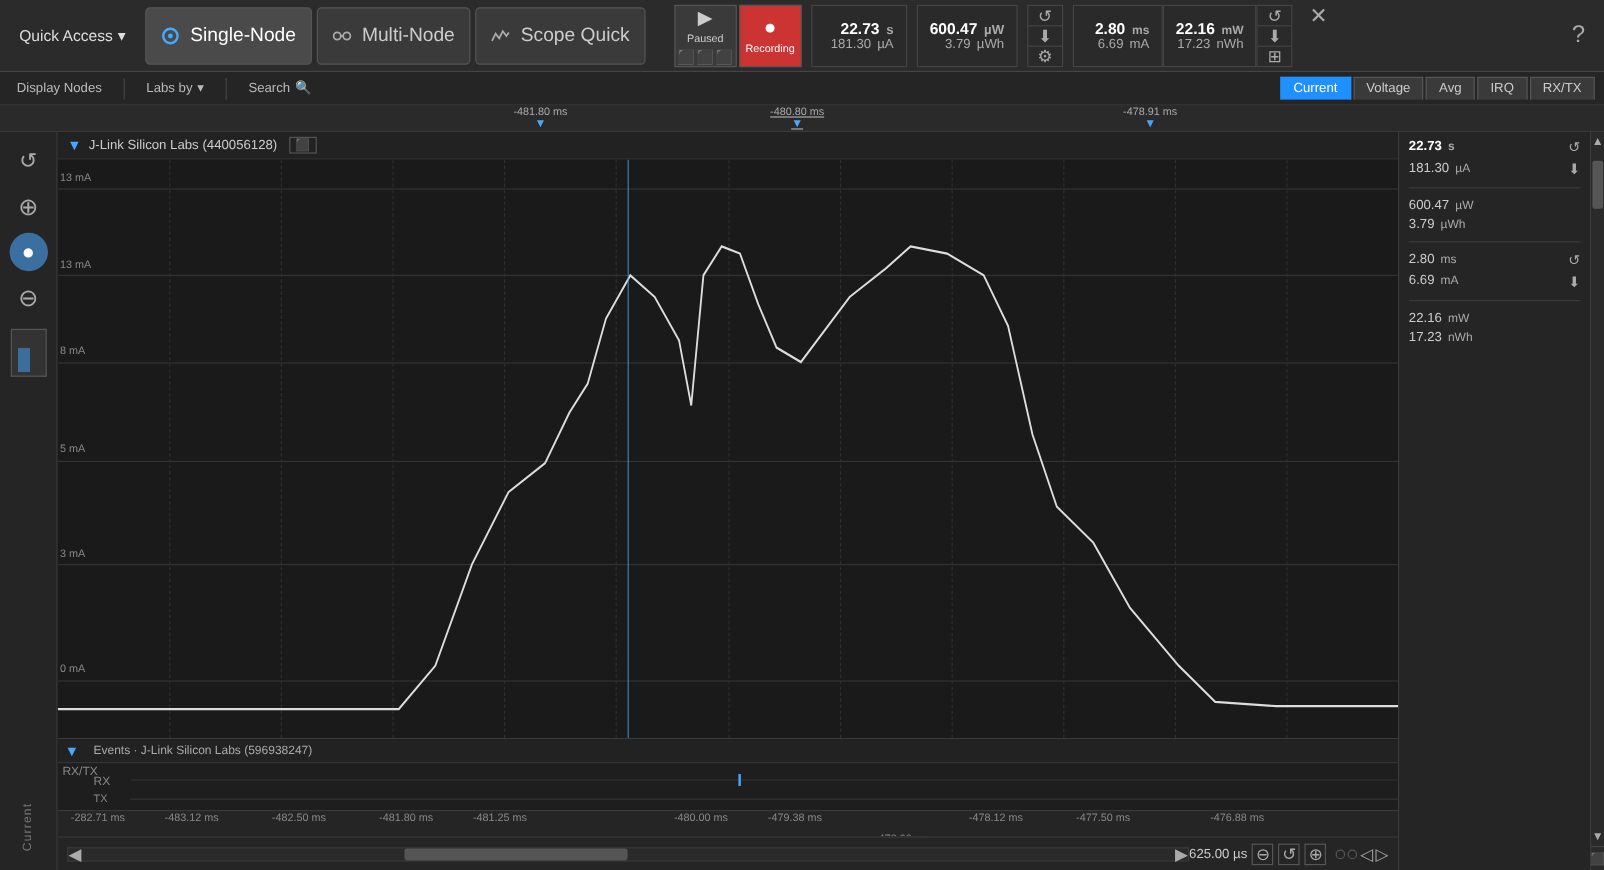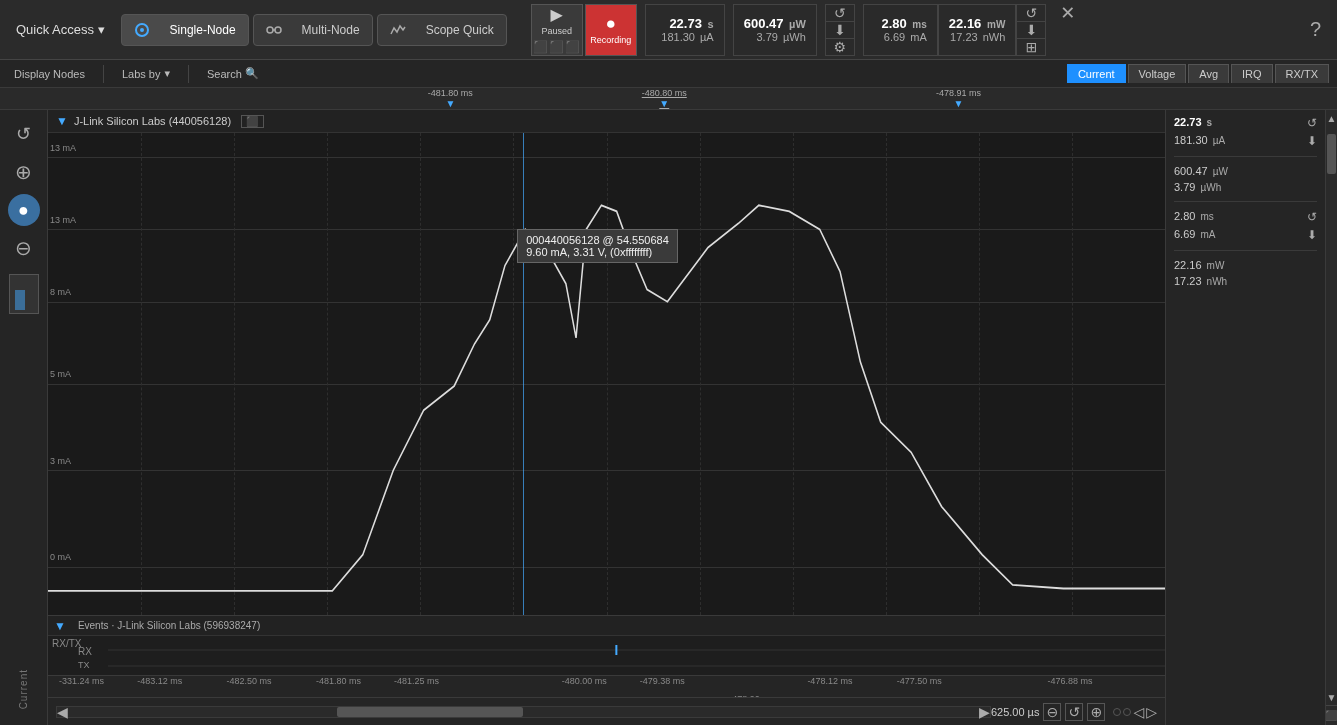--- a/index.html
+++ b/index.html
@@ -30,29 +30,29 @@
       border: none;
       color: #ddd;
       font-size: 13px;
       cursor: pointer;
       gap: 4px;
       padding: 4px 8px;
     }
     .view-btn {
       display: flex;
       align-items: center;
-      gap: 20px;
+      gap: 9px;
       background: #3a3a3a;
       border: 1px solid #555;
       border-radius: 4px;
       color: #ccc;
-      font-size: 12px;
+      font-size: 16px;
       padding: 5px 12px;
       cursor: pointer;
-      height: 32px;
+      height: 48px;
     }
     .view-btn.active {
       background: #4a4a4a;
       color: #fff;
     }
     .view-btn-icon {
       width: 16px;
       height: 16px;
     }
     #transport-section {
@@ -685,24 +685,20 @@
             820,240
             850,265
             880,310
             920,350
             950,375
             1000,378
             1100,378
           " fill="none" stroke="#ddd" stroke-width="1.5"></polyline>
       </svg>
 
-      <div id="chart-tooltip" style="left:42%;top:20%;">
-        <div>000440056128 @ 54.550684</div>
-        <div>9.60 mA, 3.31 V, (0xffffffff)</div>
-      </div>
 
       <div style="position:absolute;top:0;bottom:0;left:42.5%;width:1px;background:#4af;opacity:0.7;"></div>
 
     </div>
 
     <div id="events-bar">
       <div style="background:#222;border-bottom:1px solid #333;padding:2px 6px;display:flex;align-items:center;gap:8px;">
         <span class="node-arrow">▼</span>
         <span class="events-label">Events · J-Link Silicon Labs (596938247)</span>
       </div>
@@ -715,32 +711,32 @@
           <line x1="0" y1="6" x2="100%" y2="6" stroke="#333" stroke-width="1"></line>
           <line x1="0" y1="22" x2="100%" y2="22" stroke="#333" stroke-width="1"></line>
 
           <rect x="48%" y="1" width="2" height="10" fill="#4af"></rect>
         </svg>
       </div>
     </div>
 
     <div id="time-axis">
       <div style="position:relative;width:100%;height:22px;">
-        <span class="time-tick" style="left:3%;">-331.24 ms</span>
+        <span class="time-tick" style="left:3%;">-282.71 ms</span>
         <span class="time-tick" style="left:10%;">-483.12 ms</span>
         <span class="time-tick" style="left:18%;">-482.50 ms</span>
         <span class="time-tick" style="left:26%;">-481.80 ms</span>
         <span class="time-tick" style="left:33%;">-481.25 ms</span>
         <span class="time-tick" style="left:40%;margin-top:47px;">-480.62 ms</span>
         <span class="time-tick" style="left:48%;">-480.00 ms</span>
         <span class="time-tick" style="left:55%;">-479.38 ms</span>
         <span class="time-tick" style="left:63%;margin-top:18px;">-478.90 ms</span>
         <span class="time-tick" style="left:70%;">-478.12 ms</span>
         <span class="time-tick" style="left:78%;">-477.50 ms</span>
-        <span class="time-tick" style="left:88%;margin-left:39px;">-476.88 ms</span>
+        <span class="time-tick" style="left:88%;">-476.88 ms</span>
       </div>
     </div>
 
     <div id="status-bar">
 
       <div style="flex:1;height:12px;background:#2a2a2a;border:1px solid #3a3a3a;position:relative;display:flex;align-items:center;">
         <div style="position:absolute;left:30%;width:20%;height:10px;background:#555;border-radius:2px;"></div>
         <button class="scroll-btn" style="position:absolute;left:0;">◀</button>
         <button class="scroll-btn" style="position:absolute;right:0;">▶</button>
       </div>

